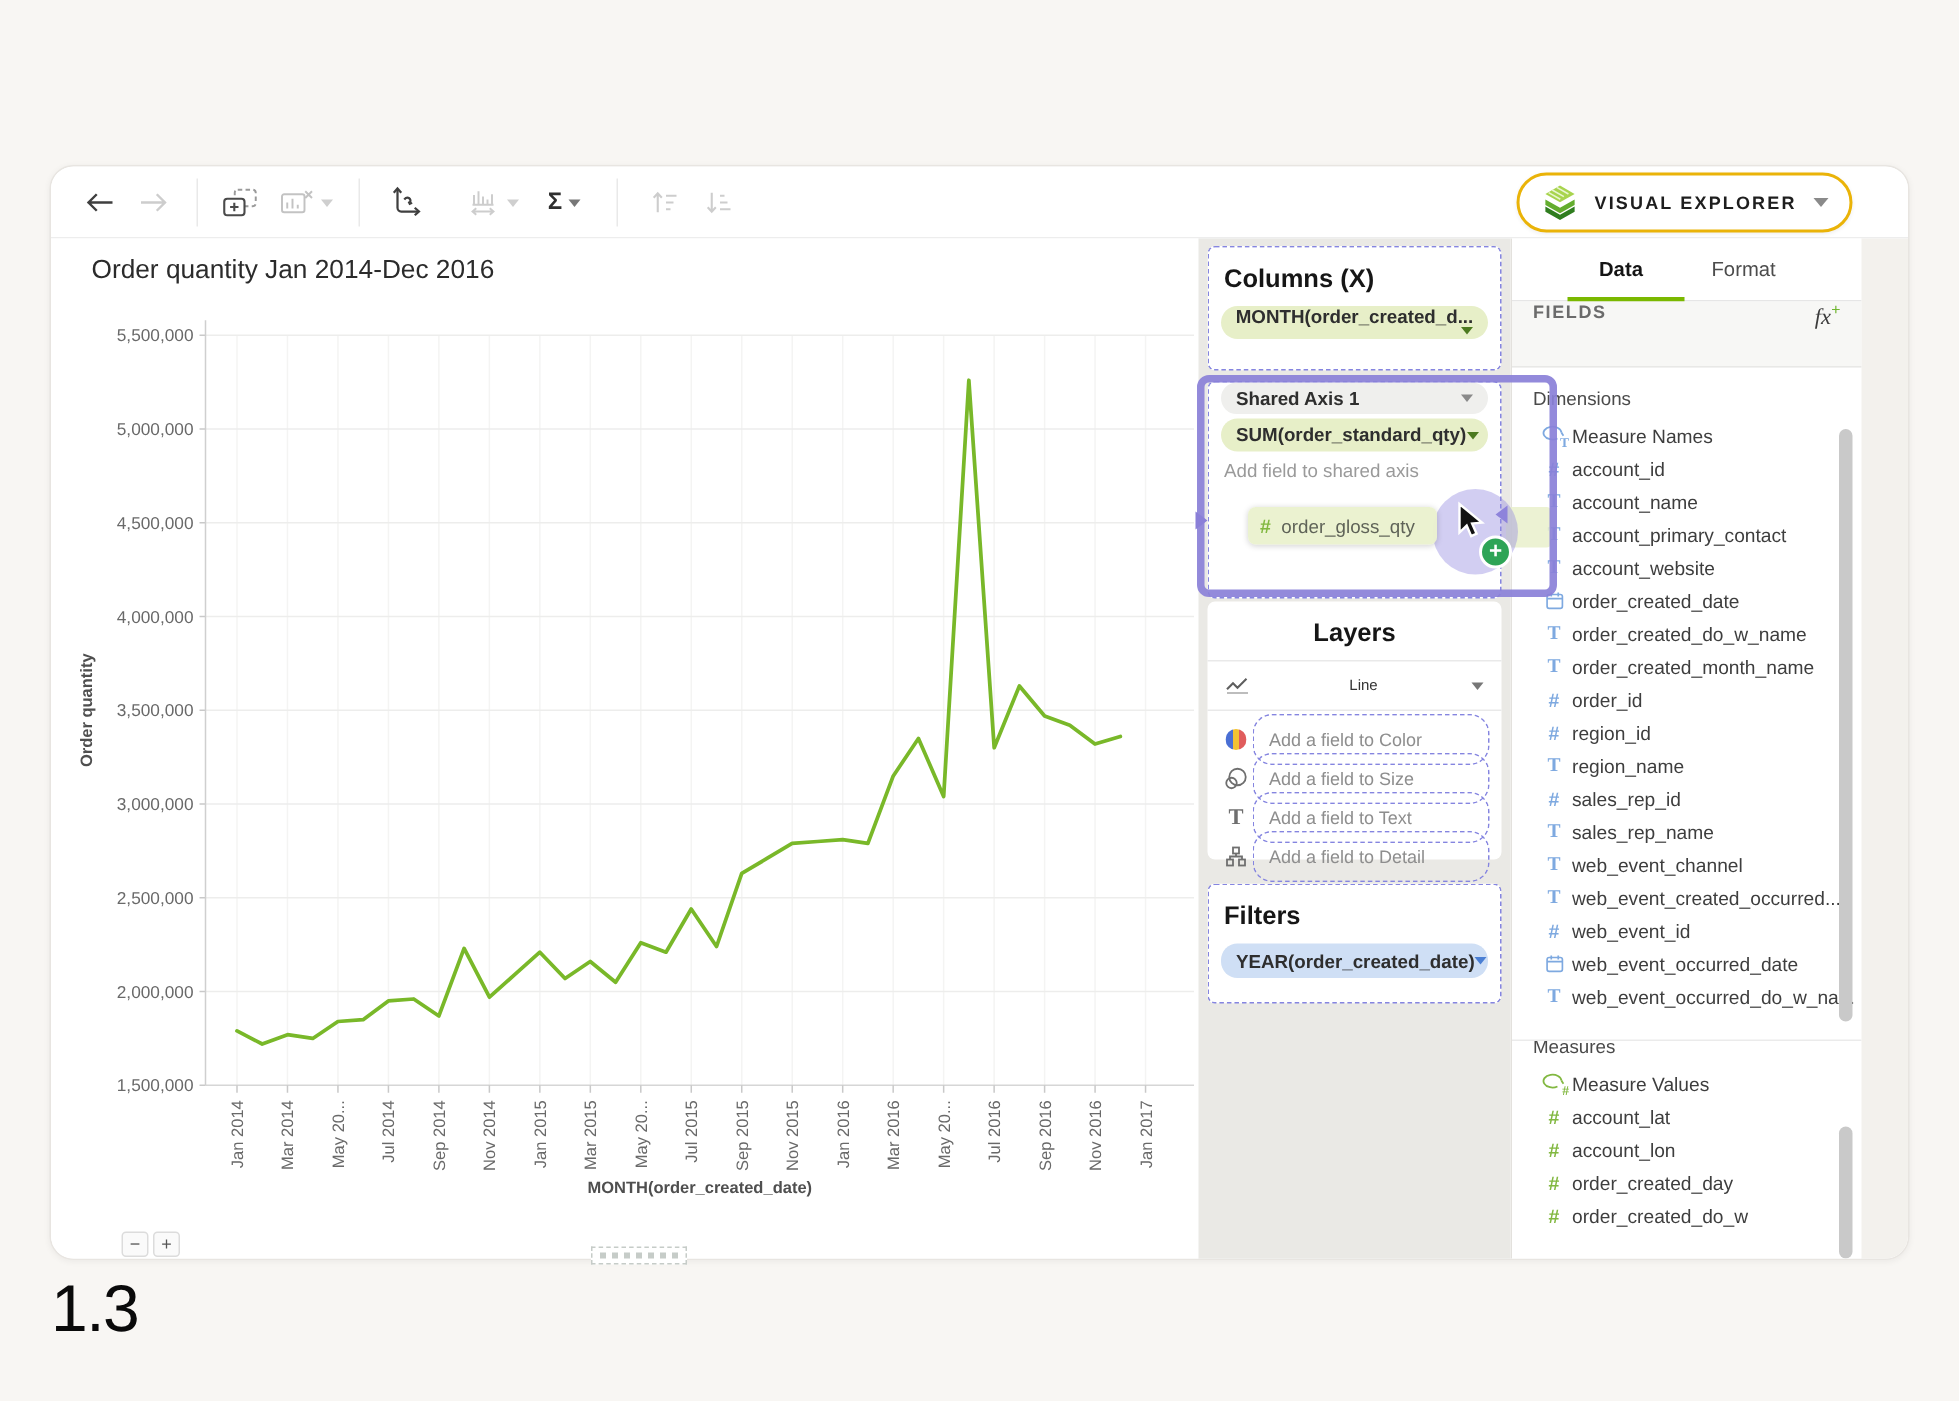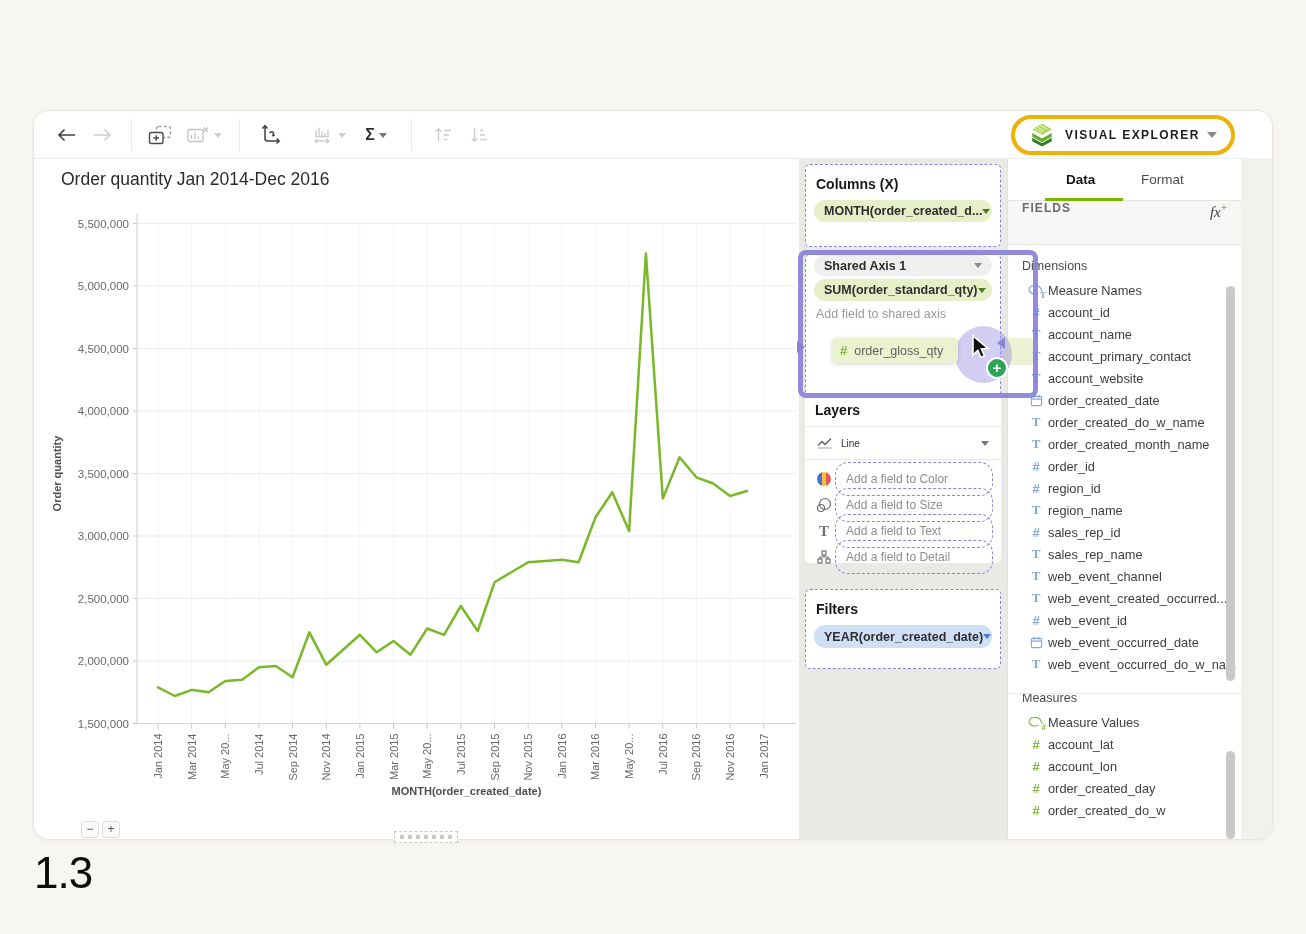--- a/index.html
+++ b/index.html
@@ -14,35 +14,35 @@
   
   .toolbar { position:absolute; left:0; top:0; width:100%; height:48px; background:#fff;
              border-bottom:1px solid #ededed; }
   .tb { position:absolute; top:12px; height:24px; display:flex; align-items:center; justify-content:center; cursor:pointer; }
   .tb-divider { position:absolute; top:8px; width:1px; height:32px; background:#e9e9e9; }
   .caret { width:0; height:0; border-left:4px solid transparent; border-right:4px solid transparent; border-top:5px solid #777; margin-left:4px; }
   .caret.dis { border-top-color:#cfcfcf; }
   .sigma { font-size:16px; font-weight:700; color:#2f2f2f; }
 
   .ve-btn { position:absolute; top:4px; left:977px; width:224px; height:40px; background:#fff;
-            border:4px solid #eab308; border-radius:21px; box-shadow:0 1px 3px rgba(0,0,0,.07);
+            border:2px solid #eab308; border-radius:21px; box-shadow:0 1px 3px rgba(0,0,0,.07);
             display:flex; align-items:center; padding:11px 14px; cursor:pointer; }
   .ve-label { font-size:12px; font-weight:700; letter-spacing:.12em; color:#1e1e1e; margin-left:10px; flex:1; }
   .ve-caret { width:0;height:0;border-left:5px solid transparent;border-right:5px solid transparent;border-top:6px solid #8a8a8a; }
 
   
   .chart-area { position:absolute; left:0; top:48px; width:765px; height:682px; background:#fff; }
   .zoombtn { position:absolute; width:18px; height:17px; background:#fafafa; border:1px solid #dcdcdc;
              border-radius:3px; color:#555; font-size:12px; line-height:14px; text-align:center; cursor:pointer; }
 
   
   .shelf-col { position:absolute; left:765px; top:48px; width:208px; height:682px; background:#eae9e5; }
   .panel { position:absolute; left:6px; width:196px; background:#fff; border-radius:5px; }
   .panel.dashed { border:1px dashed #8585e0; }
-  .panel h3 { font-size:14px; font-weight:700; color:#161616; padding:11px 10px 8px 10px; }
+  .panel h3 { font-size:17px; font-weight:700; color:#161616; padding:11px 10px 8px 10px; }
   .pill { position:relative; display:flex; align-items:center; margin:0 8px; height:22px; border-radius:11px;
           font-size:12.5px; font-weight:700; color:#2e2e2e; padding:0 10px; cursor:pointer; white-space:nowrap; }
   .pill .pchev { margin-left:auto; width:0;height:0;border-left:4.5px solid transparent;border-right:4.5px solid transparent; }
   .placeholder { font-size:12.5px; color:#9a9a9a; }
   .hr { height:1px; background:#e9e9e9; margin:0 0; }
   .layer-row { display:flex; align-items:center; padding:0 8px; height:26px; }
   .layer-ico { width:22px; display:flex; justify-content:center; color:#6f6f6f; }
   .dash-input { flex:1; border:1px dashed #8585e0; border-radius:13px; height:24px; display:flex;
                 align-items:center; padding:16px 10px; font-size:12px; color:#8e8e8e; cursor:pointer; }
   .line-row { display:flex; align-items:center; padding:0 12px; height:32px; cursor:pointer; }
@@ -279,39 +279,39 @@
           <polyline points="124.0,528.3 140.8,537.0 157.7,530.8 174.5,533.3 191.3,522.0 208.1,520.8 224.9,508.3 241.8,507.0 258.6,518.3 275.4,473.3 292.3,505.8 309.1,490.8 325.9,475.8 342.7,493.3 359.5,482.0 376.4,495.8 393.2,469.5 410.0,475.8 426.8,447.0 443.7,472.0 460.5,423.3 477.3,413.3 494.1,403.3 511.0,402.0 527.8,400.8 544.6,403.3 561.5,358.3 578.3,333.3 595.1,372.0 611.9,94.5 628.8,339.5 645.6,298.3 662.4,318.3 679.2,324.5 696.0,337.0 712.9,332.0" fill="none" stroke="#79b829" stroke-width="2.5" stroke-linejoin="round" stroke-linecap="round"></polyline>
         </svg>
       <div class="zoombtn" style="left:47px;top:662px;">−</div>
       <div class="zoombtn" style="left:68px;top:662px;">+</div>
     </div>
 
     <div class="shelf-col">
 
       <div class="panel dashed" style="top:5px;height:83px;">
         <h3>Columns (X)</h3>
-        <div class="pill" style="background:#e7efc8;">
+        <div class="pill" style="background:#e7efc8;flex-direction:column;">
           <span>MONTH(order_created_d...</span>
           <span class="pchev" style="border-top:5px solid #4c7a1f;"></span>
         </div>
       </div>
 
       <div class="panel dashed" style="top:95px;height:145px;">
         <div class="pill" style="background:#efefed;margin-bottom:3px;height:21px;">
           <span>Shared Axis 1</span>
           <span class="pchev" style="border-top:5px solid #8a8a8a;"></span>
         </div>
         <div class="pill" style="background:#e7efc8;">
           <span>SUM(order_standard_qty)</span>
           <span class="pchev" style="border-top:5px solid #4c7a1f;"></span>
         </div>
         <div class="placeholder" style="padding:6px 10px;">Add field to shared axis</div>
       </div>
 
-      <div class="panel" style="top:232px;height:172px;">
+      <div class="panel" style="top:242px;height:172px;text-align:center;">
         <h3>Layers</h3>
         <div class="hr"></div>
         <div class="line-row">
           <svg width="16" height="12" viewBox="0 0 16 12" fill="none" stroke="#5f5f5f" stroke-width="1.4">
               <path d="M1 8.5l4-4 3 3 6-6"></path>
               <path d="M1 11h14" stroke="#bdbdbd"></path>
             </svg>
           <span class="lbl">Line</span>
           <span class="caret"></span>
         </div>

